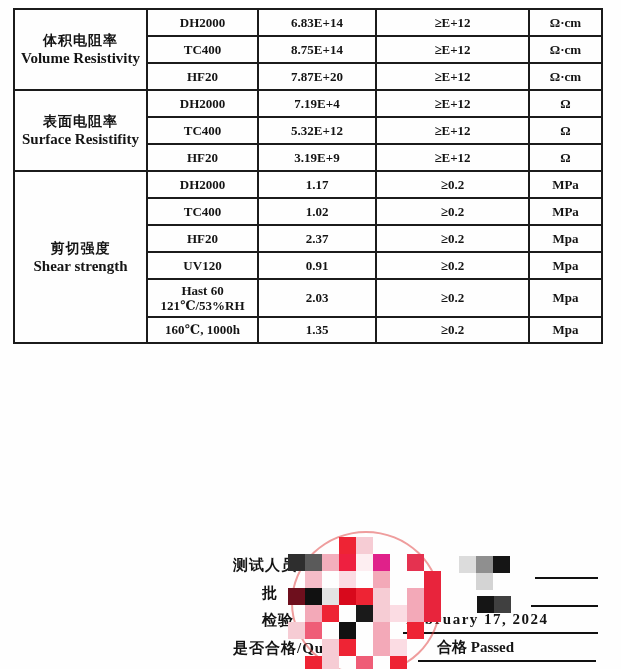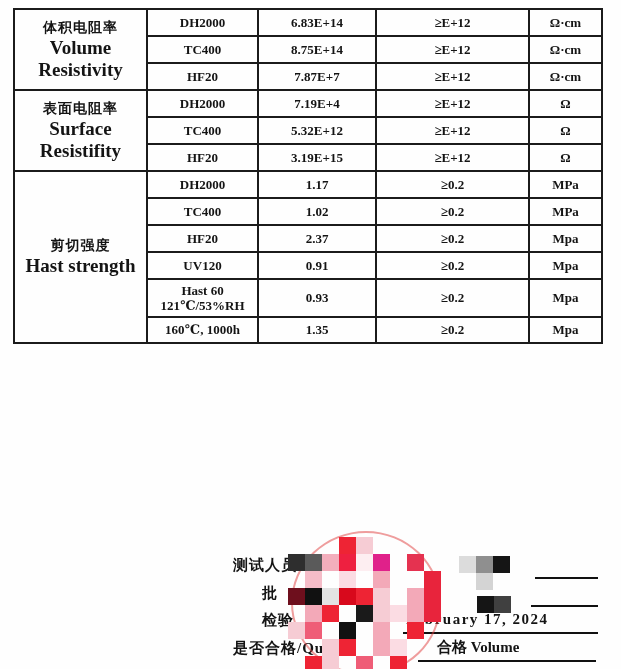--- a/index.html
+++ b/index.html
@@ -12,21 +12,21 @@
   table.results{
     position:absolute; left:13px; top:8px; width:588px;
     border-collapse:collapse; table-layout:fixed;
   }
   table.results td{
     border:2px solid #1b1b1b; text-align:center; vertical-align:middle;
     font-weight:bold; font-size:13px; padding:0 2px;
   }
   tr.r{height:27px;} tr.r-tall{height:38px;} tr.r-last{height:26px;}
   td.group .zh{font-size:14px; font-weight:bold; letter-spacing:1px;}
-  td.group .en{font-size:19px; font-weight:bold;}
+  td.group .en{font-size:15px; font-weight:bold;}
   td.mat2line div{line-height:15px;}
   
   .sig-label{position:absolute; font-size:15px; font-weight:bold; letter-spacing:1px; z-index:1; white-space:nowrap;}
   .sig-value{position:absolute; font-size:15px; font-weight:bold; z-index:1; white-space:nowrap;}
   .date-value{letter-spacing:1.5px;}
   .sig-line{position:absolute; height:2px; background:#111; z-index:1;}
   
   .stamp-ring{
     position:absolute; left:291px; top:531px; width:146px; height:140px;
     border:2.5px solid rgba(224,60,60,0.5); border-radius:50%; z-index:2;
@@ -61,21 +61,21 @@
         <td>Ω·cm</td>
       </tr>
       <tr class="r">
         <td>TC400</td>
         <td>8.75E+14</td>
         <td>≥E+12</td>
         <td>Ω·cm</td>
       </tr>
       <tr class="r">
         <td>HF20</td>
-        <td>7.87E+7</td>
+        <td>7.87E+20</td>
         <td>≥E+12</td>
         <td>Ω·cm</td>
       </tr>
 
       <tr class="r">
         <td class="group" rowspan="3">
           <div class="zh">表面电阻率</div>
           <div class="en">Surface Resistifity</div>
         </td>
         <td>DH2000</td>
@@ -84,29 +84,29 @@
         <td>Ω</td>
       </tr>
       <tr class="r">
         <td>TC400</td>
         <td>5.32E+12</td>
         <td>≥E+12</td>
         <td>Ω</td>
       </tr>
       <tr class="r">
         <td>HF20</td>
-        <td>3.19E+15</td>
+        <td>3.19E+9</td>
         <td>≥E+12</td>
         <td>Ω</td>
       </tr>
 
       <tr class="r">
         <td class="group" rowspan="6">
           <div class="zh">剪切强度</div>
-          <div class="en">Hast strength</div>
+          <div class="en">Shear strength</div>
         </td>
         <td>DH2000</td>
         <td>1.17</td>
         <td>≥0.2</td>
         <td>MPa</td>
       </tr>
       <tr class="r">
         <td>TC400</td>
         <td>1.02</td>
         <td>≥0.2</td>
@@ -122,40 +122,40 @@
         <td>UV120</td>
         <td>0.91</td>
         <td>≥0.2</td>
         <td>Mpa</td>
       </tr>
       <tr class="r-tall">
         <td class="mat2line">
           <div>Hast 60</div>
           <div>121℃/53%RH</div>
         </td>
-        <td>0.93</td>
+        <td>2.03</td>
         <td>≥0.2</td>
         <td>Mpa</td>
       </tr>
       <tr class="r-last">
         <td>160℃, 1000h</td>
         <td>1.35</td>
         <td>≥0.2</td>
         <td>Mpa</td>
       </tr>
     </tbody>
   </table>
 
   <span class="sig-label" style="left:233px; top:556px;">测试人员</span>
   <span class="sig-label" style="left:262px; top:584px;">批</span>
   <span class="sig-label" style="left:262px; top:611px;">检验</span>
   <span class="sig-label" style="left:233px; top:639px;">是否合格/Qua</span>
 
   <span class="sig-value date-value" style="left:406px; top:611px;">February 17, 2024</span>
-  <span class="sig-value" style="left:437px; top:638px;">合格 Volume</span>
+  <span class="sig-value" style="left:437px; top:638px;">合格 Passed</span>
 
   <div class="sig-line" style="left:535px; top:577px; width:63px;"></div>
   <div class="sig-line" style="left:531px; top:605px; width:67px;"></div>
   <div class="sig-line" style="left:403px; top:632px; width:195px;"></div>
   <div class="sig-line" style="left:418px; top:660px; width:178px;"></div>
 
   <div class="nameblock" style="left:459px; top:556px;"><span class="ncell" style="background: rgb(220, 220, 220);"></span><span class="ncell" style="background: rgb(143, 143, 143);"></span><span class="ncell" style="background: rgb(21, 21, 21);"></span></div>
   <div class="nameblock" style="left:476px; top:573px;"><span class="ncell" style="background: rgb(212, 212, 212);"></span></div>
   <div class="nameblock" style="left:477px; top:596px;"><span class="ncell" style="background: rgb(21, 21, 21);"></span><span class="ncell" style="background: rgb(64, 64, 64);"></span></div>
 

